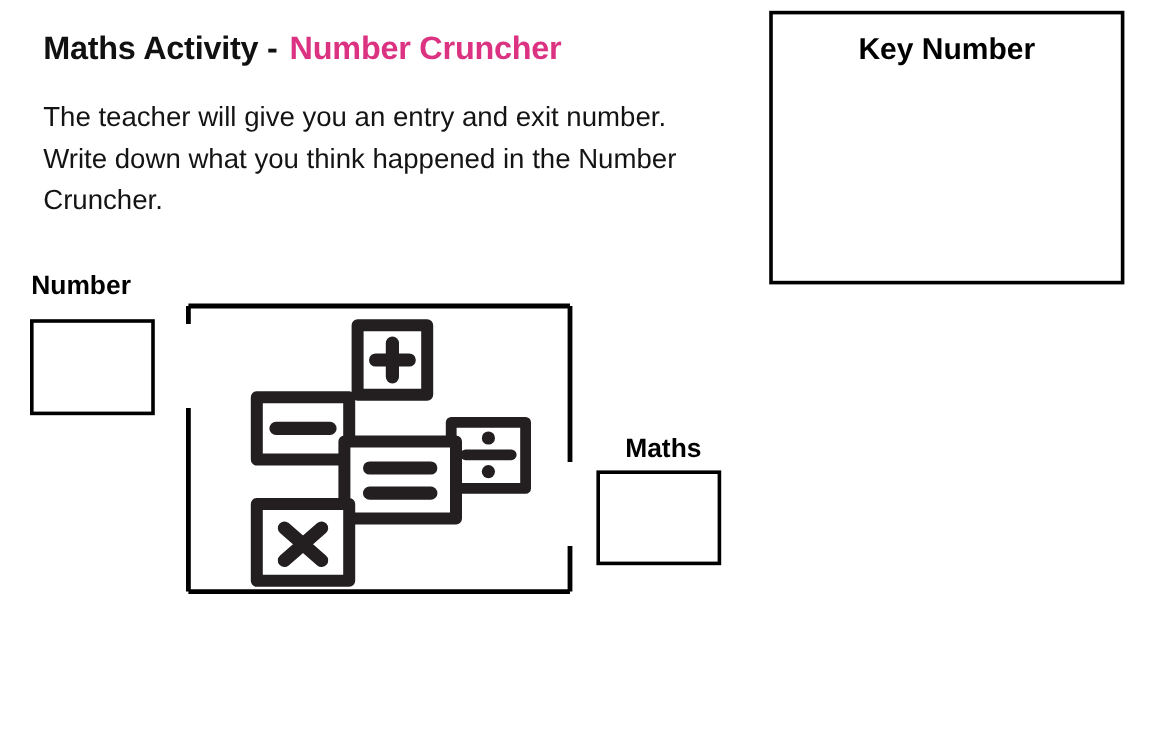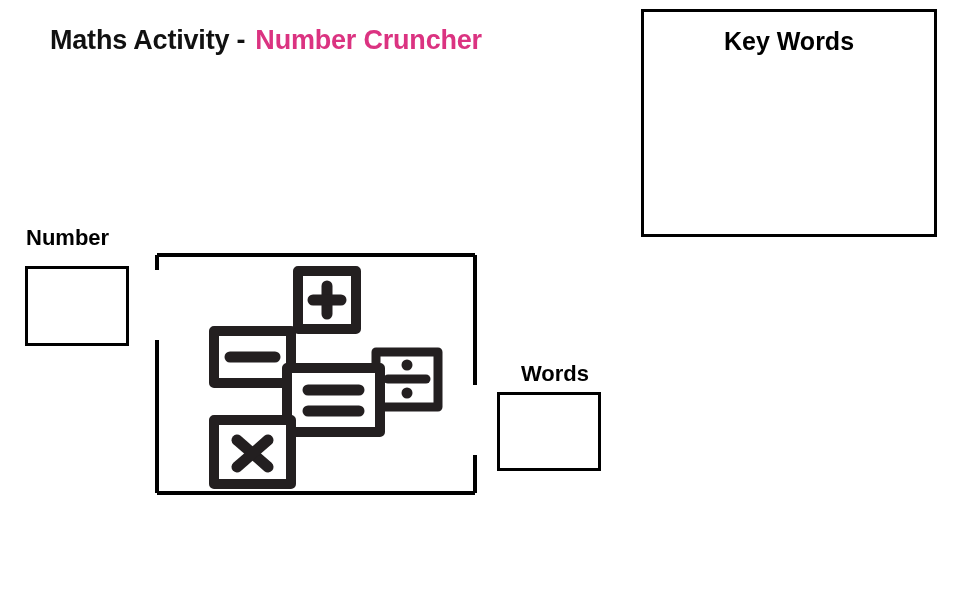--- a/index.html
+++ b/index.html
@@ -27,21 +27,20 @@
   
   #heading {
     position: absolute;
     left: 36px;
     top: 23px;
     font-size: 27px;
     font-weight: bold;
     letter-spacing: -0.2px;
     white-space: nowrap;
     line-height: 34px;
-    margin-left: 14px;
   }
   #heading .lead { color: #111111; }
   #heading .accent { margin-left: 10px; }
 
   
   #intro-text {
     position: absolute;
     left: 36px;
     top: 80px;
     width: 556px;
@@ -132,30 +131,31 @@
 </style>
 </head>
 <body>
 
 <div class="canvas">
 
   <div id="heading">
     <span class="lead">Maths Activity -</span><span class="accent" style="color: rgb(219, 51, 129);">Number Cruncher</span>
   </div>
 
+  <div id="intro-text">The teacher will give you an entry and exit number. Write down what you think happened in the Number Cruncher.</div>
 
   <div id="keywords-panel">
-    <div id="keywords-title">Key Words</div>
+    <div id="keywords-title">Key Number</div>
     <div id="keywords-writing-area"></div>
   </div>
 
   <div id="entry-label">Number</div>
   <div id="entry-box"></div>
 
-  <div id="exit-label">Words</div>
+  <div id="exit-label">Maths</div>
   <div id="exit-box"></div>
 
   <div id="cruncher">
     <svg width="334" height="254" viewBox="0 0 334 254" xmlns="http://www.w3.org/2000/svg">
 
       <g fill="none" stroke="#000000" stroke-width="4">
 
         <path d="M7 7 H325"></path>
 
         <path d="M7 245 H325"></path>

